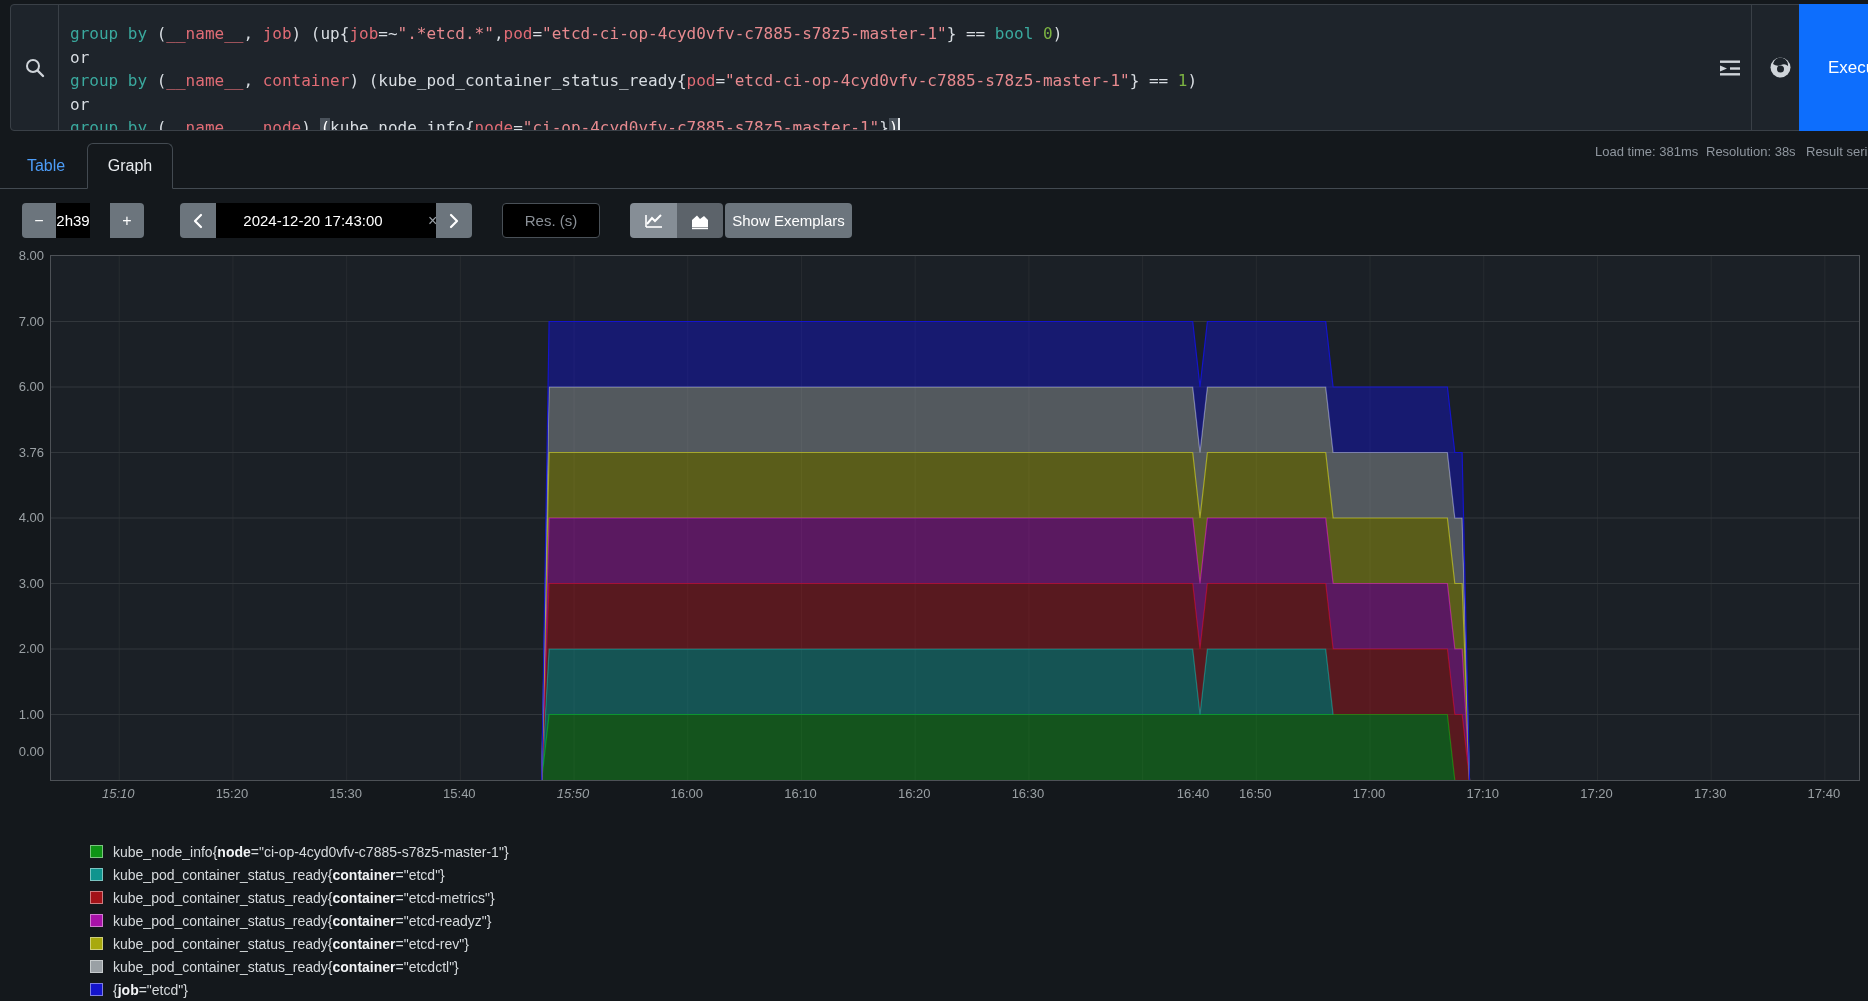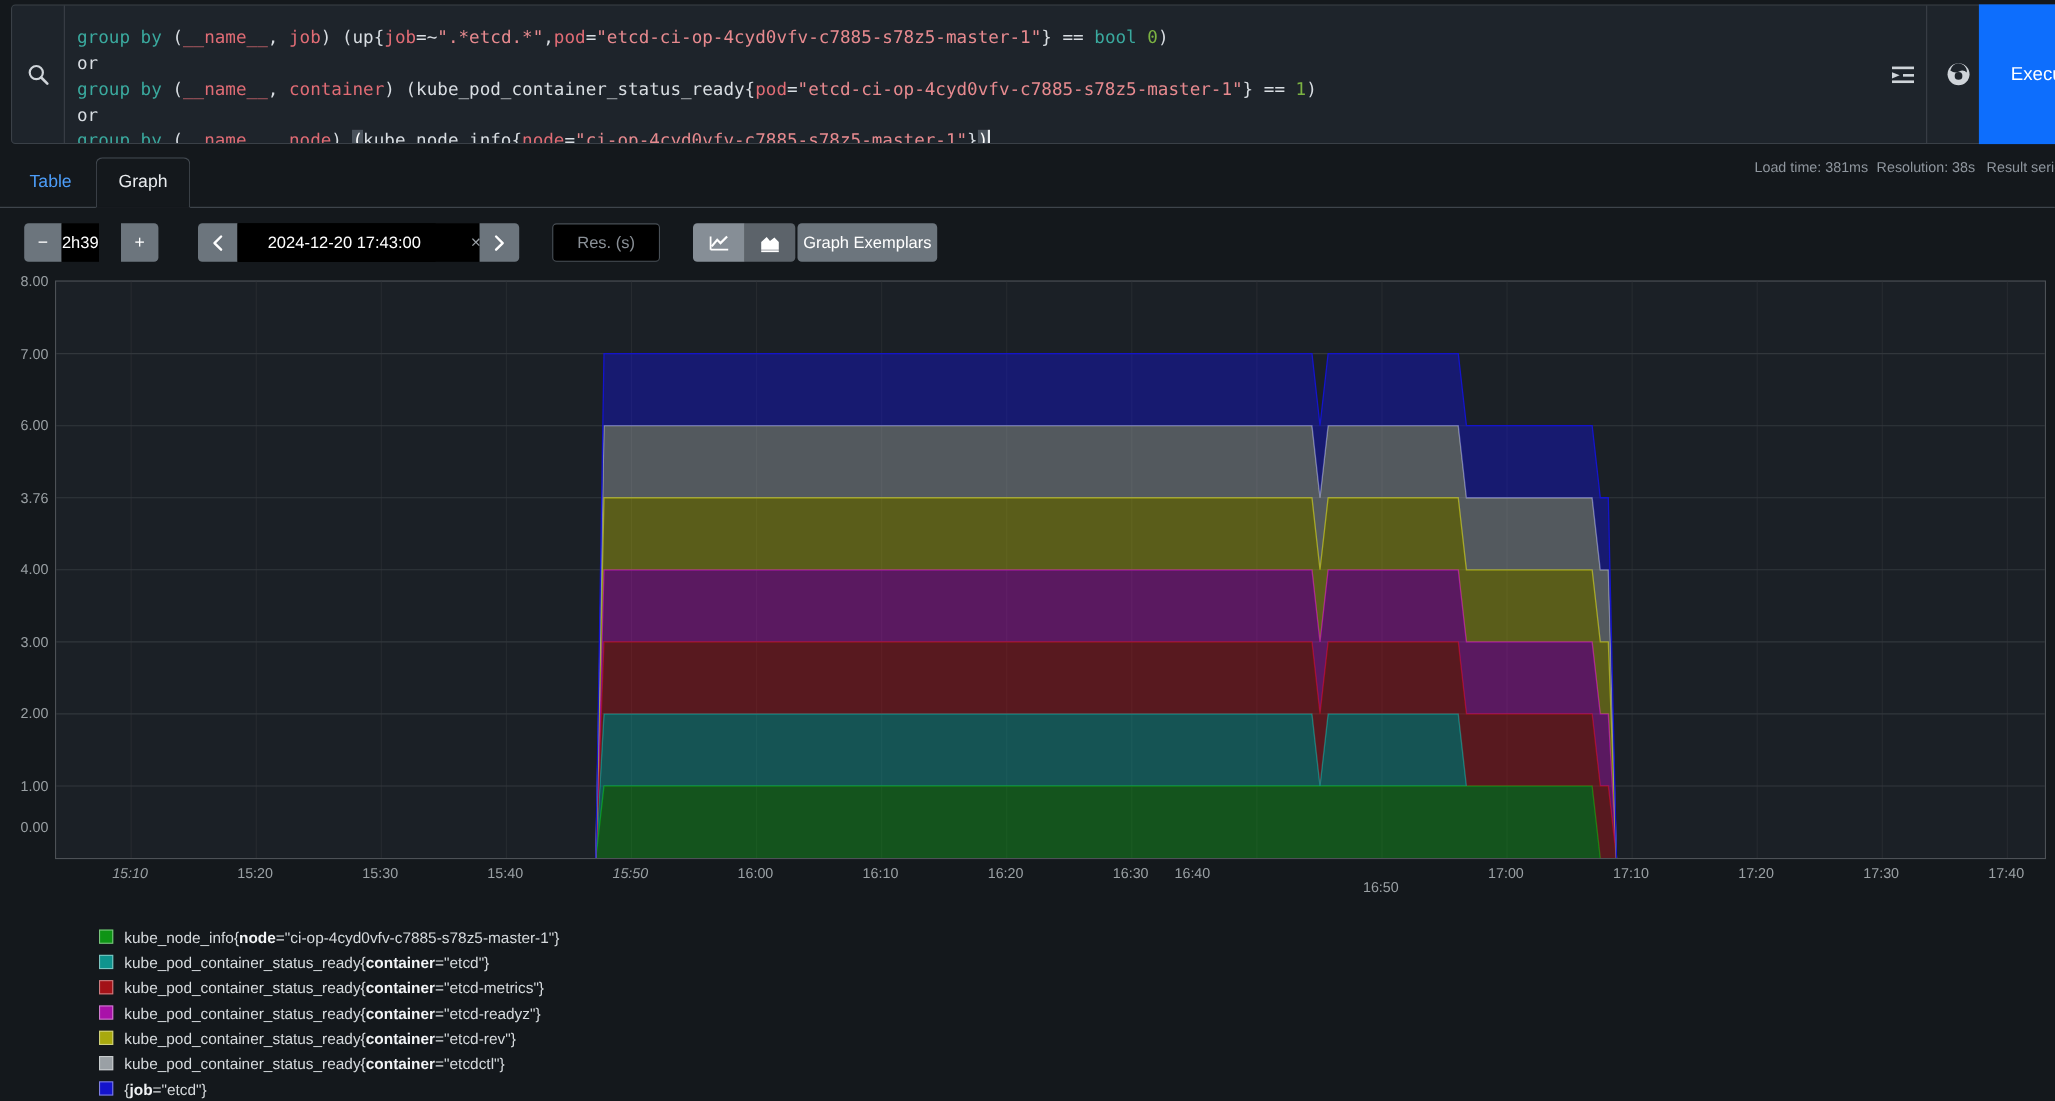--- a/index.html
+++ b/index.html
@@ -143,21 +143,21 @@
     <polyline points="3,12 8,6 11,9 17,3" fill="none" stroke="#fff" stroke-width="2"></polyline>
   </svg>
 </button>
 <button id="toggle-stacked" class="abs ctl btn">
   <svg class="icon" width="20" height="18" viewBox="0 0 20 18">
     <path d="M2 15 L2 8 L7 3.5 L10 7 L14 4 L18 8 L18 15 Z" fill="#fff"></path>
     <rect x="2" y="15.6" width="16" height="1.6" fill="#fff"></rect>
   </svg>
 </button>
 
-<button id="show-exemplars" class="abs ctl btn">Graph Exemplars</button>
+<button id="show-exemplars" class="abs ctl btn">Show Exemplars</button>
 
 <div id="ylabels">
     <div class="abs ytick" style="left: 2px; top: 248px;">8.00</div>
     <div class="abs ytick" style="left: 2px; top: 313.5px;">7.00</div>
     <div class="abs ytick" style="left: 2px; top: 379px;">6.00</div>
     <div class="abs ytick" style="left: 2px; top: 444.5px;">3.76</div>
     <div class="abs ytick" style="left: 2px; top: 510px;">4.00</div>
     <div class="abs ytick" style="left: 2px; top: 575.5px;">3.00</div>
     <div class="abs ytick" style="left: 2px; top: 641px;">2.00</div>
     <div class="abs ytick" style="left: 2px; top: 706.5px;">1.00</div>
@@ -207,22 +207,22 @@
 <div id="xlabels">
     <div class="abs xtick" style="left: 88.2264px; font-style: italic;">15:10</div>
     <div class="abs xtick" style="left: 201.937px;">15:20</div>
     <div class="abs xtick" style="left: 315.648px;">15:30</div>
     <div class="abs xtick" style="left: 429.358px;">15:40</div>
     <div class="abs xtick" style="left: 543.069px; font-style: italic;">15:50</div>
     <div class="abs xtick" style="left: 656.78px;">16:00</div>
     <div class="abs xtick" style="left: 770.491px;">16:10</div>
     <div class="abs xtick" style="left: 884.201px;">16:20</div>
     <div class="abs xtick" style="left: 997.912px;">16:30</div>
-    <div class="abs xtick" style="left: 1054px;">16:40</div>
-    <div class="abs xtick" style="left: 1225.33px; margin-top: 13px;">16:50</div>
+    <div class="abs xtick" style="left: 1163px;">16:40</div>
+    <div class="abs xtick" style="left: 1225.33px;">16:50</div>
     <div class="abs xtick" style="left: 1339.04px;">17:00</div>
     <div class="abs xtick" style="left: 1452.75px;">17:10</div>
     <div class="abs xtick" style="left: 1566.47px;">17:20</div>
     <div class="abs xtick" style="left: 1680.18px;">17:30</div>
     <div class="abs xtick" style="left: 1793.89px;">17:40</div>
   </div>
 
 <div id="legend" class="abs">
     <div class="legend-row">
       <span class="swatch" style="background: rgb(14, 148, 21);"></span>

